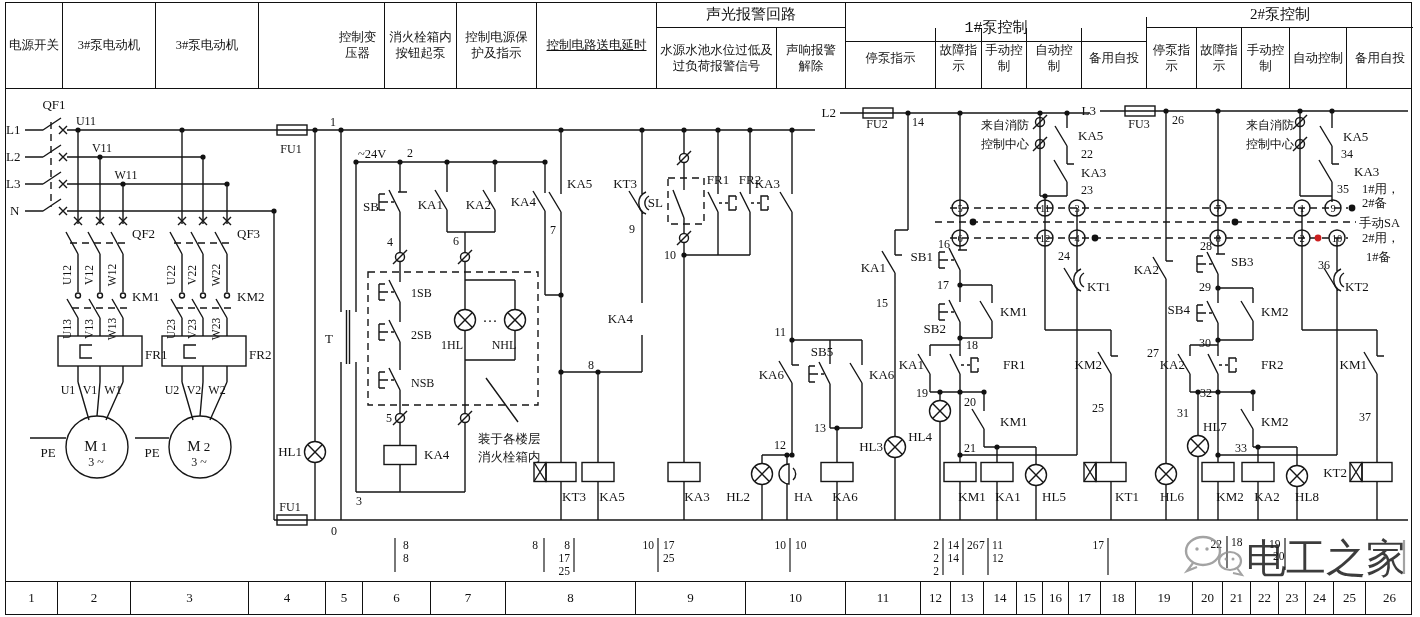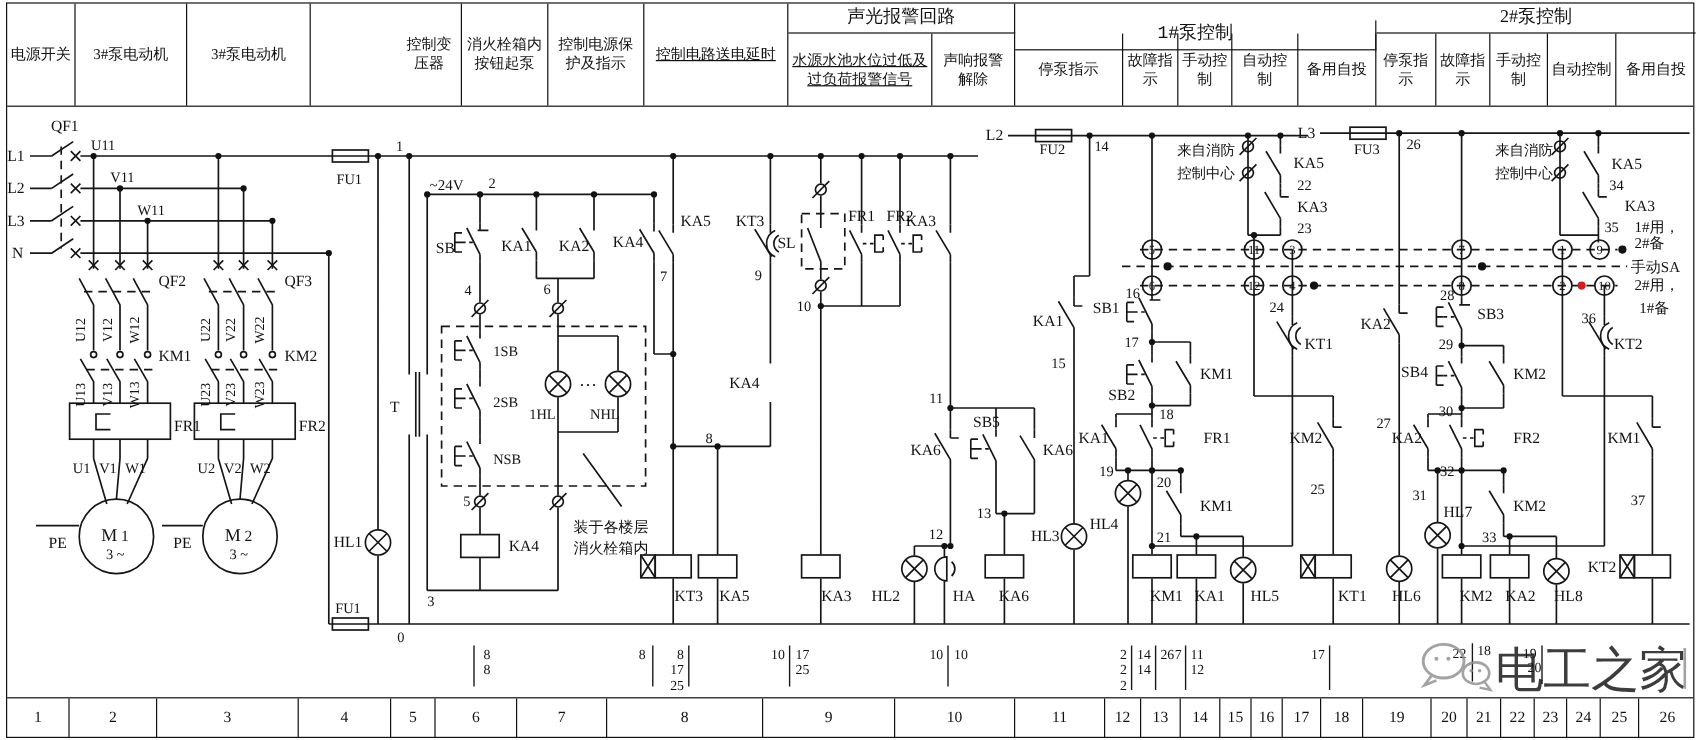--- a/index.html
+++ b/index.html
@@ -509,21 +509,21 @@
   <div id="frame">
     <div class="hwrap" id="hdr">
         <div class="hcell" style="left: 0px; width: 57px; top: 0px; height: 84.5px;">电源开关</div>
         <div class="hcell" style="left: 57px; width: 93px; top: 0px; height: 84.5px;">3#泵电动机</div>
         <div class="hcell" style="left: 150px; width: 103px; top: 0px; height: 84.5px;">3#泵电动机</div>
         <div class="hcell" style="left: 325px; width: 54px; top: 0px; height: 84.5px;">控制变压器</div>
         <div class="hcell" style="left: 379px; width: 72px; top: 0px; height: 84.5px;">消火栓箱内按钮起泵</div>
         <div class="hcell" style="left: 451px; width: 80px; top: 0px; height: 84.5px;">控制电源保护及指示</div>
         <div class="hcell" style="left: 531px; width: 120px; top: 0px; height: 84.5px; text-decoration: underline;">控制电路送电延时</div>
         <div class="hcell hgroup" style="left: 651px; width: 189px; top: 0px; height: 25px;">声光报警回路</div>
-        <div class="hcell" style="left: 651px; width: 120px; top: 25px; height: 59.5px; text-decoration: underline;">水源水池水位过低及过负荷报警信号</div>
+        <div class="hcell" style="left: 651px; width: 120px; top: 25px; height: 59.5px;">水源水池水位过低及过负荷报警信号</div>
         <div class="hcell" style="left: 771px; width: 69px; top: 25px; height: 59.5px;">声响报警解除</div>
         <div class="hcell hgroup" style="left: 840px; width: 301px; top: 14px; height: 25px; font-family: Liberation Mono, monospace;">1#泵控制</div>
         <div class="hcell" style="left: 840px; width: 90px; top: 25px; height: 59.5px;">停泵指示</div>
         <div class="hcell" style="left: 930px; width: 46px; top: 25px; height: 59.5px;">故障指示</div>
         <div class="hcell" style="left: 976px; width: 45px; top: 25px; height: 59.5px;">手动控制</div>
         <div class="hcell" style="left: 1021px; width: 55px; top: 25px; height: 59.5px;">自动控制</div>
         <div class="hcell" style="left: 1076px; width: 65px; top: 25px; height: 59.5px;">备用自投</div>
         <div class="hcell hgroup" style="left: 1141px; width: 266px; top: 0px; height: 25px; border-right: none; text-align: right;">2#泵控制</div>
         <div class="hcell" style="left: 1141px; width: 50px; top: 25px; height: 59.5px;">停泵指示</div>
         <div class="hcell" style="left: 1191px; width: 45px; top: 25px; height: 59.5px;">故障指示</div>

